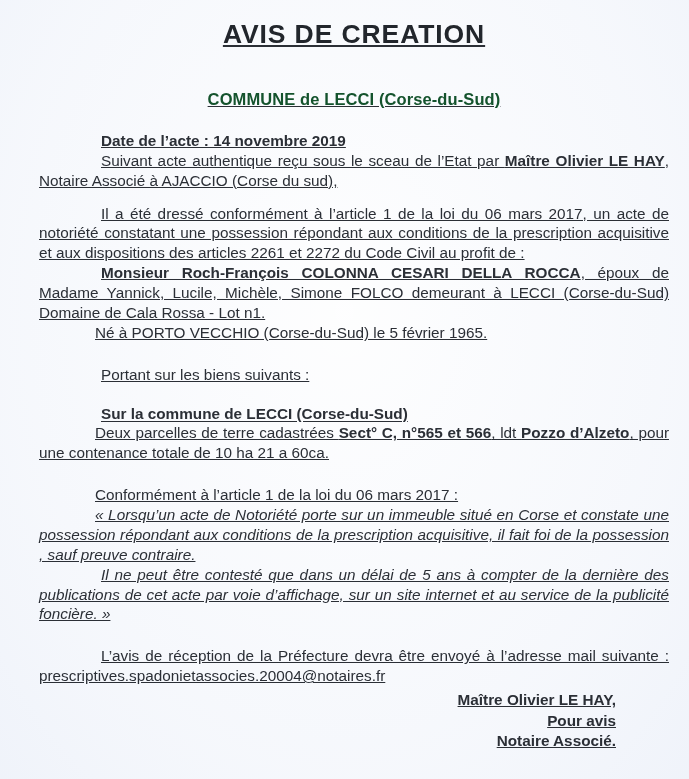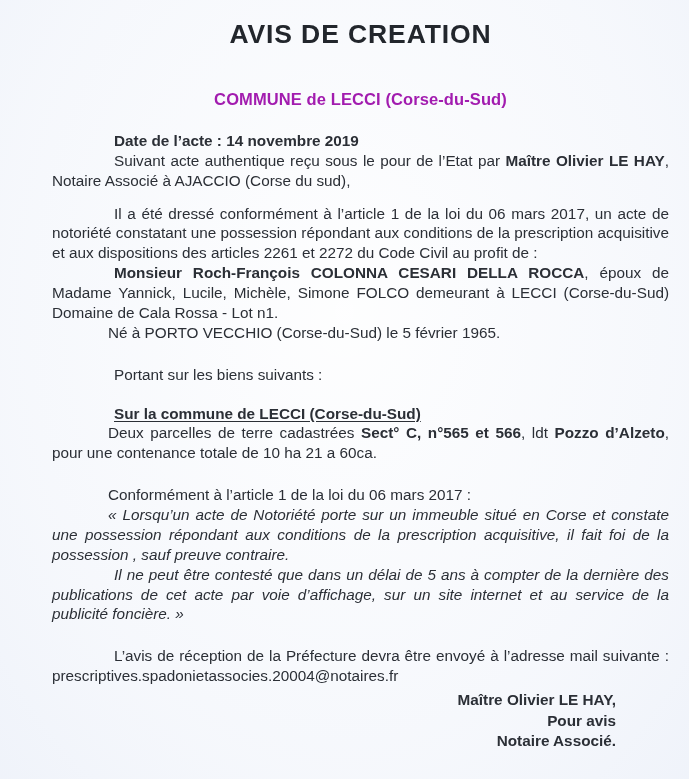--- a/index.html
+++ b/index.html
@@ -24,42 +24,43 @@
       radial-gradient(ellipse at 50% 40%, rgba(255,255,255,0.85) 0%, rgba(243,246,252,0.2) 70%, rgba(233,238,248,0.5) 100%);
     pointer-events: none;
     z-index: 0;
   }
   .page {
     position: relative;
     z-index: 1;
     width: 689px;
     height: 547px;
     box-sizing: border-box;
-    padding: 0 20px 0 52px;
+    padding: 0 20px 0 39px;
+    text-decoration: underline;
   }
 
   .doc-title {
     text-align: center;
     font-weight: bold;
     font-size: 26.5px;
     letter-spacing: 0.9px;
     line-height: 1.32;
     color: #22262c;
     margin: 0;
     padding-top: 17px;
   }
   .doc-title .line2 {
     display: block;
   }
 
   .commune-heading {
     text-align: center;
     font-weight: bold;
     font-size: 16.5px;
-    color: #a21caf;
+    color: #14532d;
     margin: 0;
     padding-top: 38px;
     letter-spacing: 0.1px;
   }
 
   .body-block {
     padding-top: 22px;
     font-size: 15.3px;
     line-height: 1.30;
     text-align: justify;
@@ -122,21 +123,21 @@
   <h1 class="doc-title">
     <span>AVIS DE CREATION</span>
   </h1>
 
   <h2 class="commune-heading">COMMUNE de LECCI (Corse-du-Sud)</h2>
 
   <div class="body-block">
 
     <p class="date-line">Date de l’acte : 14 novembre 2019</p>
 
-    <p class="indent-lg justify-tight"><span>Suivant acte authentique reçu sous le pour de l’Etat par </span><b>Maître Olivier LE HAY</b><span>, Notaire Associé à AJACCIO (Corse du sud),</span></p>
+    <p class="indent-lg justify-tight"><span>Suivant acte authentique reçu sous le sceau de l’Etat par </span><b>Maître Olivier LE HAY</b><span>, Notaire Associé à AJACCIO (Corse du sud),</span></p>
 
     <div class="gap-md"></div>
 
     <p class="indent-lg justify-tight">Il a été dressé conformément à l’article 1 de la loi du 06 mars 2017, un acte de notoriété constatant une possession répondant aux conditions de la prescription acquisitive et aux dispositions des articles 2261 et 2272 du Code Civil au profit de :</p>
 
     <p class="indent-lg justify-tight"><b>Monsieur Roch-François COLONNA CESARI DELLA ROCCA</b><span>, époux de Madame Yannick, Lucile, Michèle, Simone FOLCO demeurant à LECCI (Corse-du-Sud) Domaine de Cala Rossa - Lot n1.</span></p>
 
     <p class="indent-md no-justify">Né à PORTO VECCHIO (Corse-du-Sud) le  5 février 1965.</p>
 
     <div class="gap-xl"></div>

